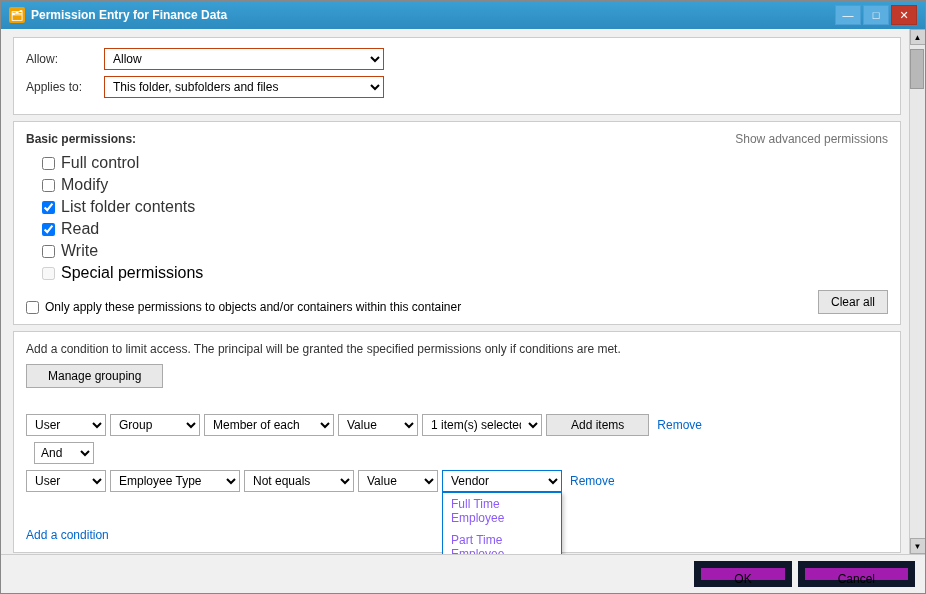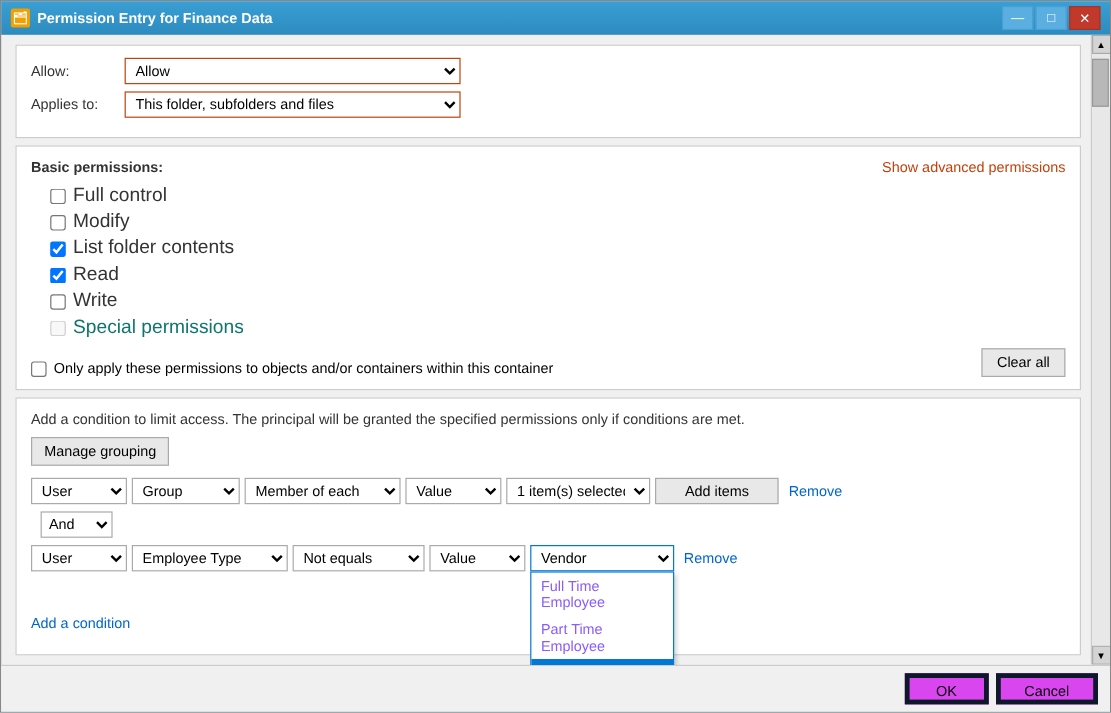--- a/index.html
+++ b/index.html
@@ -154,21 +154,21 @@
       display: flex;
       justify-content: space-between;
       align-items: center;
       margin-bottom: 8px;
     }
     .permissions-title {
       font-weight: 600;
       color: #333;
     }
     .link-btn {
-      color: #c2410c;
+      color: #737373;
       text-decoration: none;
       font-size: 12px;
       cursor: pointer;
       background: none;
       border: none;
     }
     .checkbox-row {
       display: flex;
       align-items: center;
       gap: 6px;
@@ -178,21 +178,21 @@
     .checkbox-row input[type="checkbox"] {
       margin: 0;
       width: 13px;
       height: 13px;
     }
     .checkbox-row label {
       color: #333;
       font-size: 16px;
     }
     .special-perms label {
-      color: #0f766e;
+      color: #000000;
       text-align: right;
     }
     .apply-only-row {
       display: flex;
       align-items: flex-end;
       gap: 8px;
       margin-top: 8px;
       justify-content: space-between;
     }
     .apply-only-left {
@@ -217,25 +217,25 @@
       flex: 1;
     }
     .condition-desc {
       font-size: 12px;
       color: #333;
       margin-bottom: 8px;
     }
     .manage-grouping-btn {
       background: #e8e8e8;
       border: 1px solid #aaa;
-      padding: 3px 10px;
+      padding: 3px 21px;
       font-size: 12px;
       cursor: pointer;
       height: 24px;
-      margin-bottom: 10px;
+      margin-bottom: 26px;
     }
 
     .condition-row {
       display: flex;
       align-items: center;
       gap: 4px;
       margin-bottom: 6px;
       position: relative;
     }
     .condition-select {
@@ -318,23 +318,23 @@
     .footer {
       background: #f0f0f0;
       border-top: 1px solid #ccc;
       padding: 6px 10px;
       display: flex;
       justify-content: flex-end;
       gap: 6px;
       flex-shrink: 0;
     }
     .footer-btn {
-      background: #d946ef;
-      border: 4px solid #0f172a;
-      padding: 4px 20px;
+      background: #a21caf;
+      border: 7px solid #0f172a;
+      padding: 4px 33px;
       font-size: 12px;
       cursor: pointer;
       height: 26px;
       min-width: 70px;
     }
   </style>
 </head>
 <body>
 
 <div class="window">

